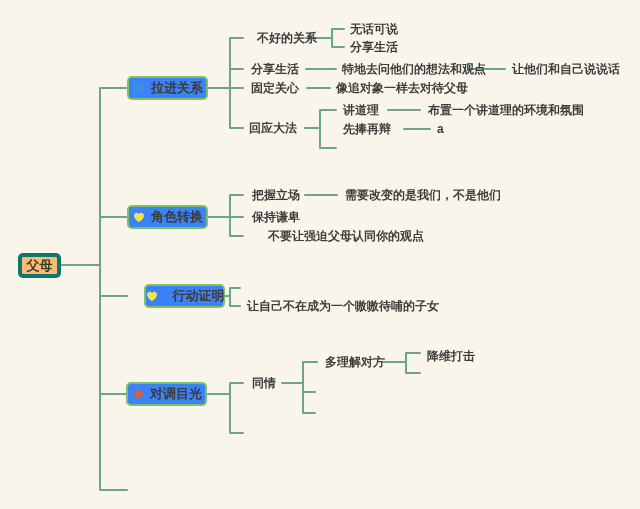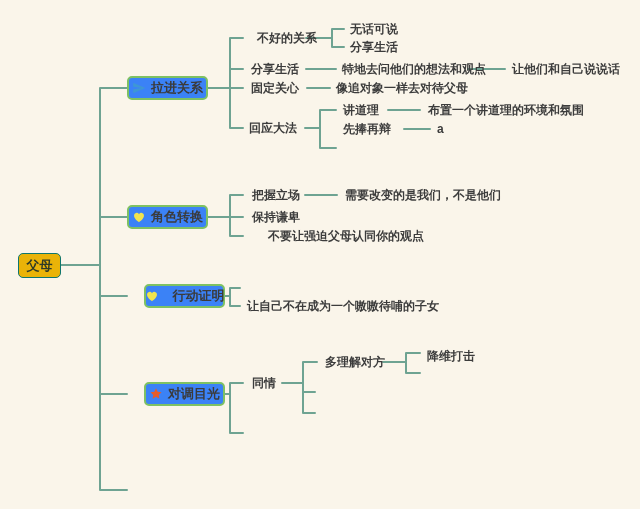--- a/index.html
+++ b/index.html
@@ -6,21 +6,21 @@
   .canvas{
     position:relative;width:640px;height:509px;background:#faf5ea;overflow:hidden;
     font-family:"Liberation Sans","DejaVu Sans",sans-serif;
   }
   .wires{position:absolute;left:0;top:0;}
   .node{
     position:absolute;box-sizing:border-box;display:flex;align-items:center;justify-content:center;
     gap:5px;border-radius:5px;font-size:13px;font-weight:700;color:#3b3b3b;white-space:nowrap;
   }
   .branch{width:81px;height:24px;background:#3b82f6;border:2px solid #7ec163;}
-  .root{width:43px;height:25px;background:#eab308;border:1px solid #0f766e;color:#2f3b27;}
+  .root{width:43px;height:25px;background:#fdba74;border:4px solid #0f766e;color:#2f3b27;}
   .leaf{
     position:absolute;transform:translateY(-50%);white-space:nowrap;
     font-size:12px;font-weight:600;color:#3c3c3c;
   }
   .ico{display:inline-flex;width:14px;height:14px;flex:0 0 auto;}
   .ico svg{width:14px;height:14px;}
 </style>
 </head>
 <body>
 
@@ -89,21 +89,21 @@
 
   <div class="node branch" style="left:144px;top:284px;gap:14px;">
     <span class="ico">
       <svg viewBox="0 0 24 24">
           <path d="M12 21s-8.5-5.6-8.5-11A4.6 4.6 0 0 1 12 7.1 4.6 4.6 0 0 1 20.5 10c0 5.4-8.5 11-8.5 11z" fill="#f0e44e"></path>
         </svg>
     </span>
     <span>行动证明</span>
   </div>
 
-  <div class="node branch" style="left:144px;top:382px;">
+  <div class="node branch" style="left:126px;top:382px;">
     <span class="ico">
       <svg viewBox="0 0 24 24">
           <path d="M12 2l2.9 6.2 6.6.8-4.9 4.6 1.3 6.6L12 16.9 6.1 20.2l1.3-6.6L2.5 9l6.6-.8z" fill="#e55c2a"></path>
         </svg>
     </span>
     <span>对调目光</span>
   </div>
 
   <div class="leaf" style="left:249px;top:38px;margin-left:8px;">不好的关系</div>
   <div class="leaf" style="left:350px;top:29px;">无话可说</div>

